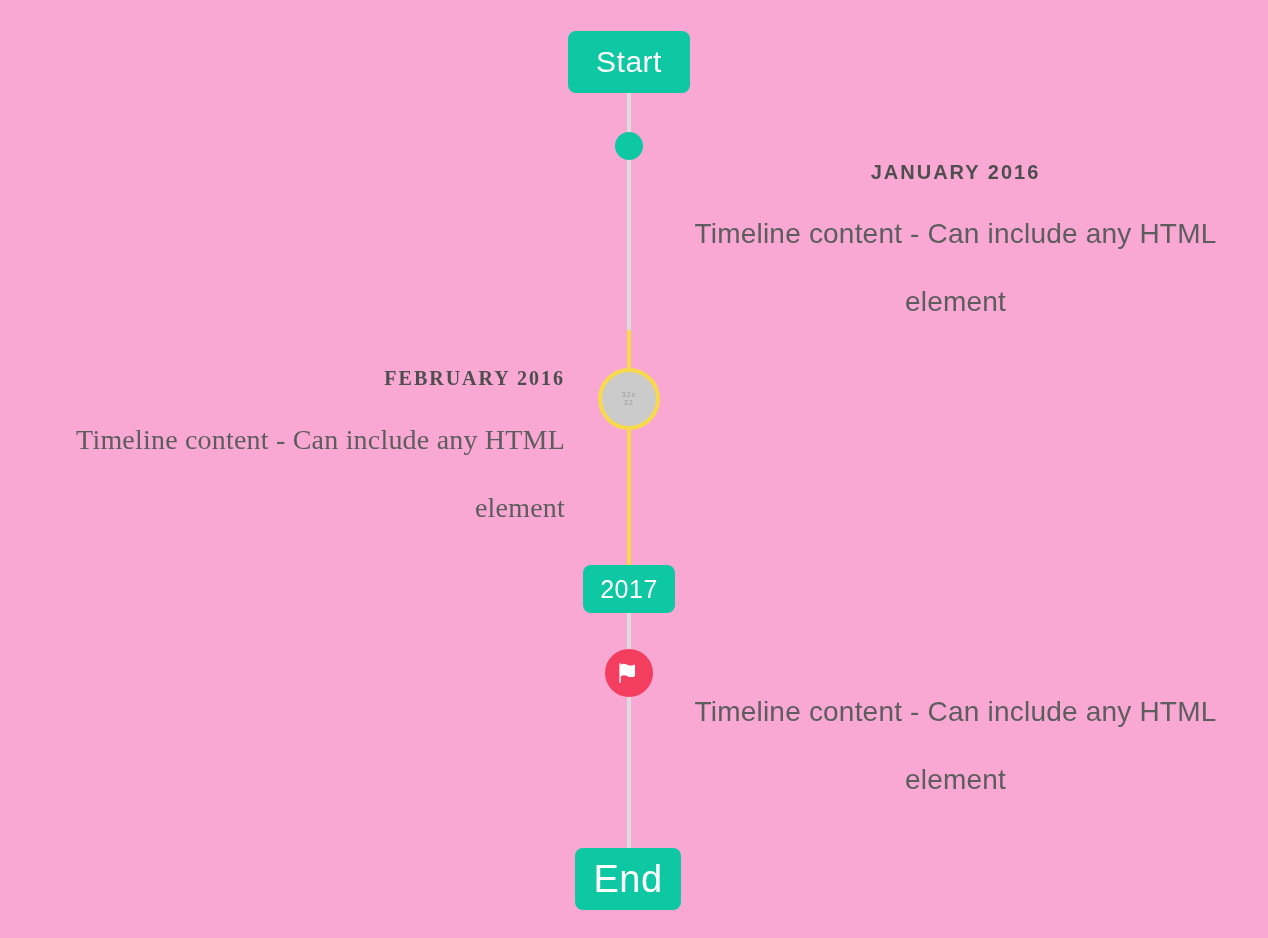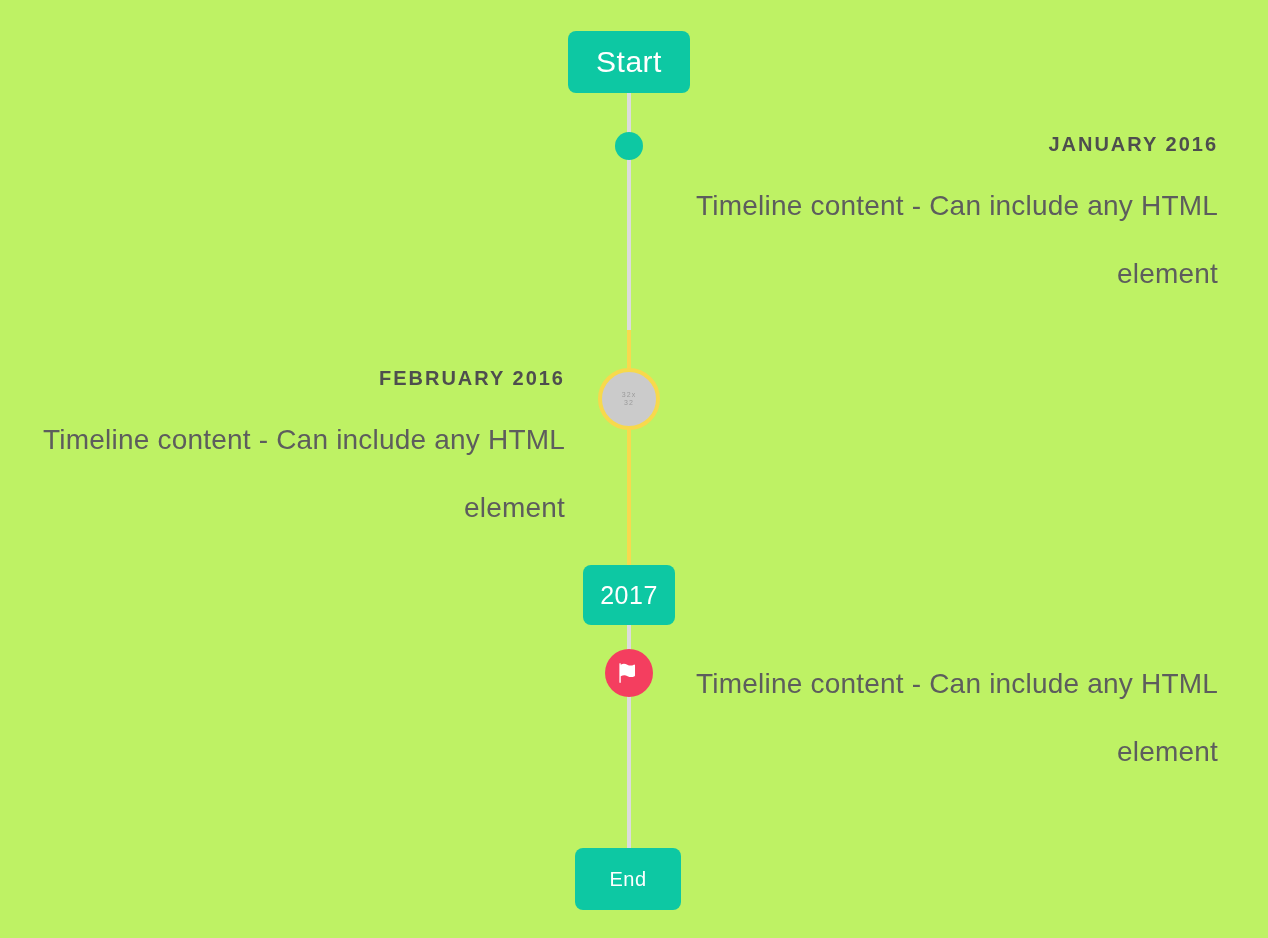--- a/index.html
+++ b/index.html
@@ -5,21 +5,21 @@
   html, body {
     margin: 0;
     padding: 0;
     background: #ffffff;
     font-family: "Liberation Sans", "DejaVu Sans", sans-serif;
   }
   .stage {
     position: relative;
     width: 1268px;
     height: 938px;
-    background: #bef264;
+    background: #f9a8d4;
     overflow: hidden;
   }
   
   .line {
     position: absolute;
     left: 627px;
     width: 4px;
     z-index: 1;
   }
   .line.gray   { background: #dcdcdc; }
@@ -34,22 +34,22 @@
     display: flex;
     align-items: center;
     justify-content: center;
     background: #0dc8a3;
     color: #ffffff;
     border-radius: 8px;
     z-index: 3;
     letter-spacing: 0.5px;
   }
   .badge-start { left: 568px; top: 31px;  width: 122px; height: 62px; font-size: 30px; }
-  .badge-year  { left: 583px; top: 565px; width: 92px;  height: 60px; font-size: 25px; }
-  .badge-end   { left: 575px; top: 848px; width: 106px; height: 62px; font-size: 20px; }
+  .badge-year  { left: 583px; top: 565px; width: 92px;  height: 48px; font-size: 25px; }
+  .badge-end   { left: 575px; top: 848px; width: 106px; height: 62px; font-size: 38px; }
 
   
   .marker { position: absolute; z-index: 2; border-radius: 50%; }
   .marker-dot {
     left: 615px; top: 132px;
     width: 28px; height: 28px;
     background: #0dc8a3;
   }
   .marker-avatar {
     left: 598px; top: 368px;
@@ -78,39 +78,39 @@
     justify-content: center;
   }
   .marker-flag svg { display: block; }
 
   
   .event {
     position: absolute;
     width: 525px;
     z-index: 2;
   }
-  .event-right { text-align: right; }
+  .event-right { text-align: center; margin-top: 28px; }
   .event-left  { text-align: right; }
   .event-date {
     font-size: 20px;
     font-weight: 700;
     letter-spacing: 2px;
     color: #4e4e4e;
     line-height: 24px;
     margin-bottom: 16px;
   }
   .event-content {
     font-size: 28px;
     font-weight: 400;
     color: #5d5d5d;
     line-height: 68px;
     letter-spacing: 0.2px;
   }
   .pos-event-0 { left: 693px; top: 132px; }
-  .pos-event-1 { left: 40px;  top: 366px; }
+  .pos-event-1 { left: 40px;  top: 366px; font-family: Liberation Serif, serif; }
   .pos-event-2 { left: 693px; top: 650px; }
 </style>
 </head>
 <body>
 
 <div class="stage">
 
   <div class="line gray seg-top"></div>
   <div class="line yellow seg-mid"></div>
   <div class="line gray seg-bottom"></div>

